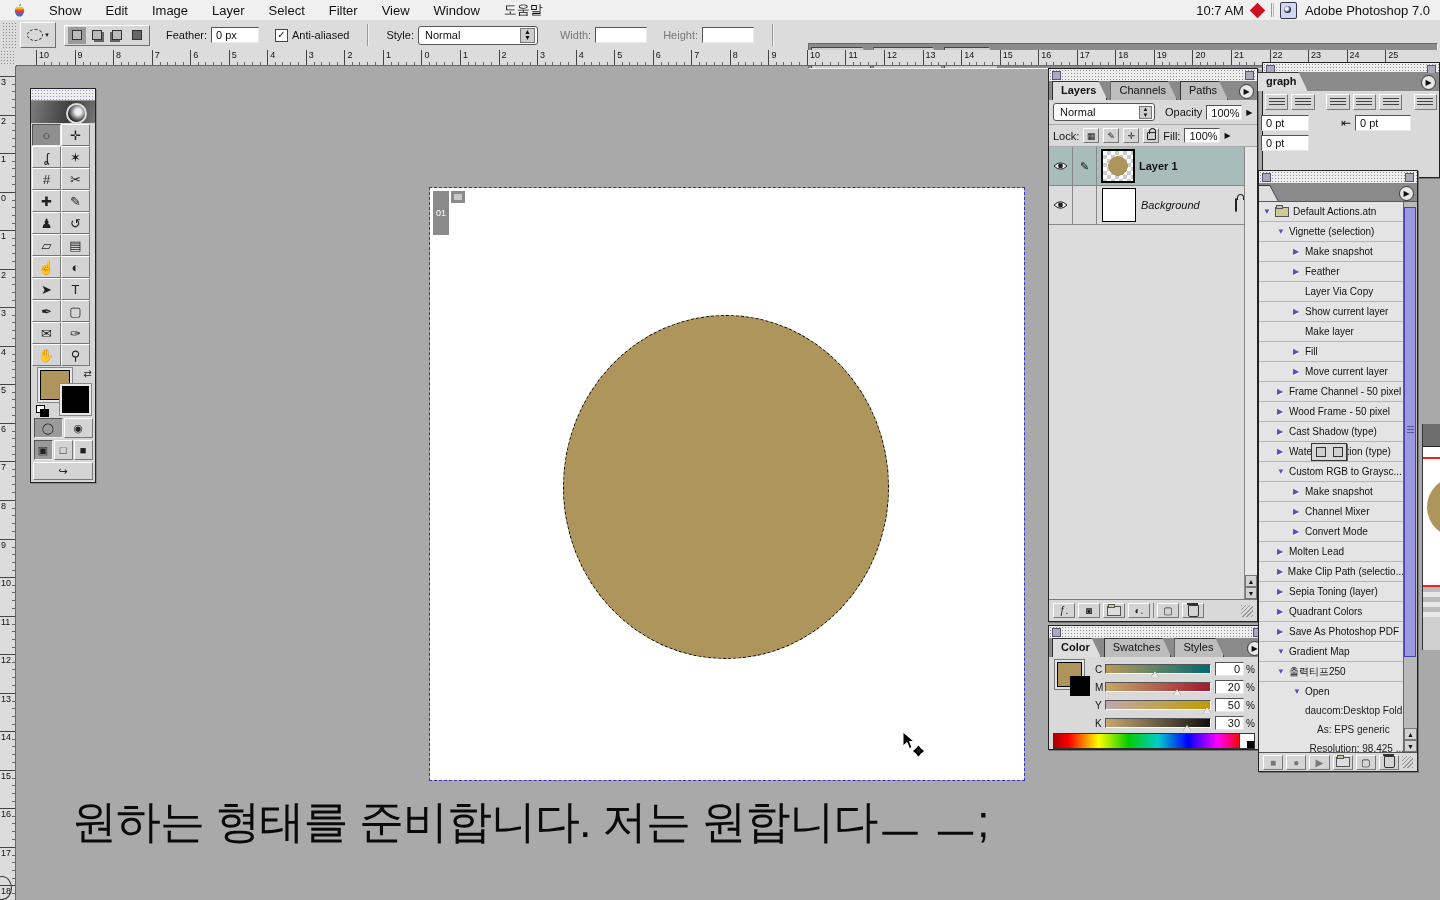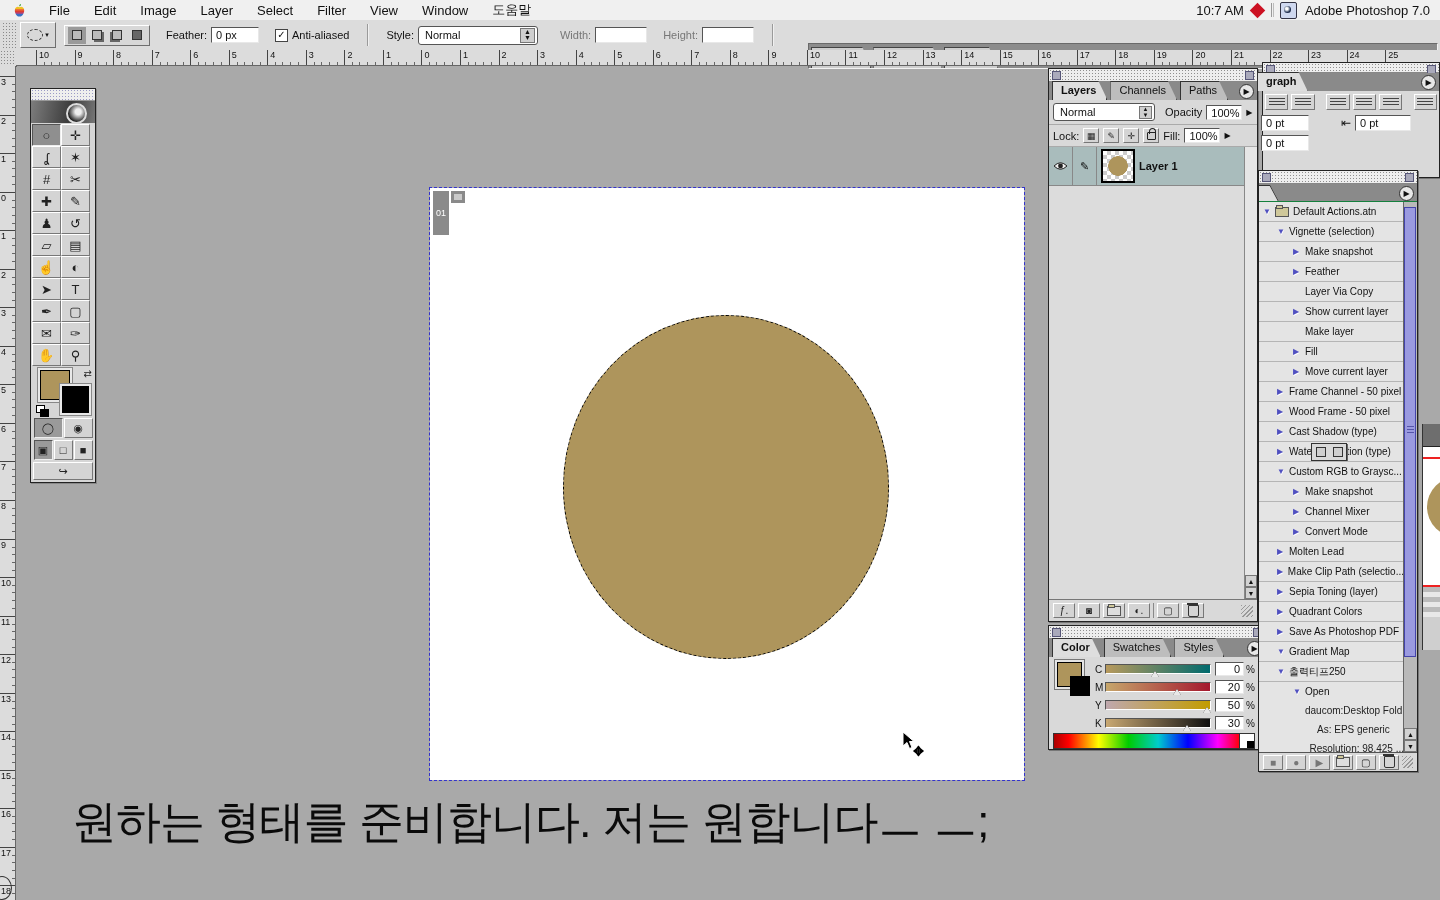--- a/index.html
+++ b/index.html
@@ -234,21 +234,21 @@
             <stop offset=".6" stop-color="#e03a32"></stop>
         <stop offset=".6" stop-color="#e03a32"></stop>
             <stop offset=".8" stop-color="#8d4fa0"></stop>
         <stop offset=".8" stop-color="#3a6fc4"></stop>
             <stop offset="1" stop-color="#3a6fc4"></stop>
       </linearGradient>
         </defs>
       <path fill="url(#ap)" d="M8 4 C7 2.5 8.5 1 9.5 1 C9.7 2.3 8.8 3.5 8 4 Z M8 4.6 C6.5 3.2 3 3.8 3 8 C3 11.5 5.5 14.5 7 14.5 C7.7 14.5 8.3 14 8 14 C7.7 14 8.3 14.5 9 14.5 C10.5 14.5 13 11.5 13 8 C13 3.8 9.5 3.2 8 4.6 Z"></path>
     </svg>
 
-      <span class="menu-item">File</span>
+      <span class="menu-item">Show</span>
 
       <span class="menu-item">Edit</span>
 
       <span class="menu-item">Image</span>
 
       <span class="menu-item">Layer</span>
 
       <span class="menu-item">Select</span>
 
       <span class="menu-item">Filter</span>
@@ -625,20 +625,32 @@
         <span class="cell">
           <svg class="eye-svg" viewBox="0 0 15 10">
             <path d="M1 5 Q7.5 -1.5 14 5 Q7.5 11.5 1 5 Z" fill="#eee" stroke="#222"></path>
             <circle cx="7.5" cy="5" r="2.4" fill="#222"></circle>
             </svg>
         </span>
         <span class="cell" style="font-size:11px;">✎</span>
         <span class="lthumb checker-circle"></span>
         <span class="lname" style="font-weight:bold;">Layer 1</span>
       </div>
+      <div class="layer-entry" style="margin-right:12px;">
+        <span class="cell">
+          <svg class="eye-svg" viewBox="0 0 15 10">
+            <path d="M1 5 Q7.5 -1.5 14 5 Q7.5 11.5 1 5 Z" fill="#eee" stroke="#222"></path>
+            <circle cx="7.5" cy="5" r="2.4" fill="#222"></circle>
+            </svg>
+        </span>
+        <span class="cell"></span>
+        <span class="lthumb white-thumb"></span>
+        <span class="lname" style="font-style:italic;">Background</span>
+        <span style="margin-left:auto;margin-right:8px;align-self:center;"><i class="lockpad"></i></span>
+      </div>
       <div class="lscroll">
         <span class="sa" style="bottom:12px;">▲</span>
         <span class="sa" style="bottom:0;">▼</span>
       </div>
     </div>
     <div class="pbtnbar">
       <span class="pbtn tb">ƒ.</span>
       <span class="pbtn tb">◙</span>
       <span class="pbtn tb">
           <i class="foldico" style="background:#ddd;"></i>

